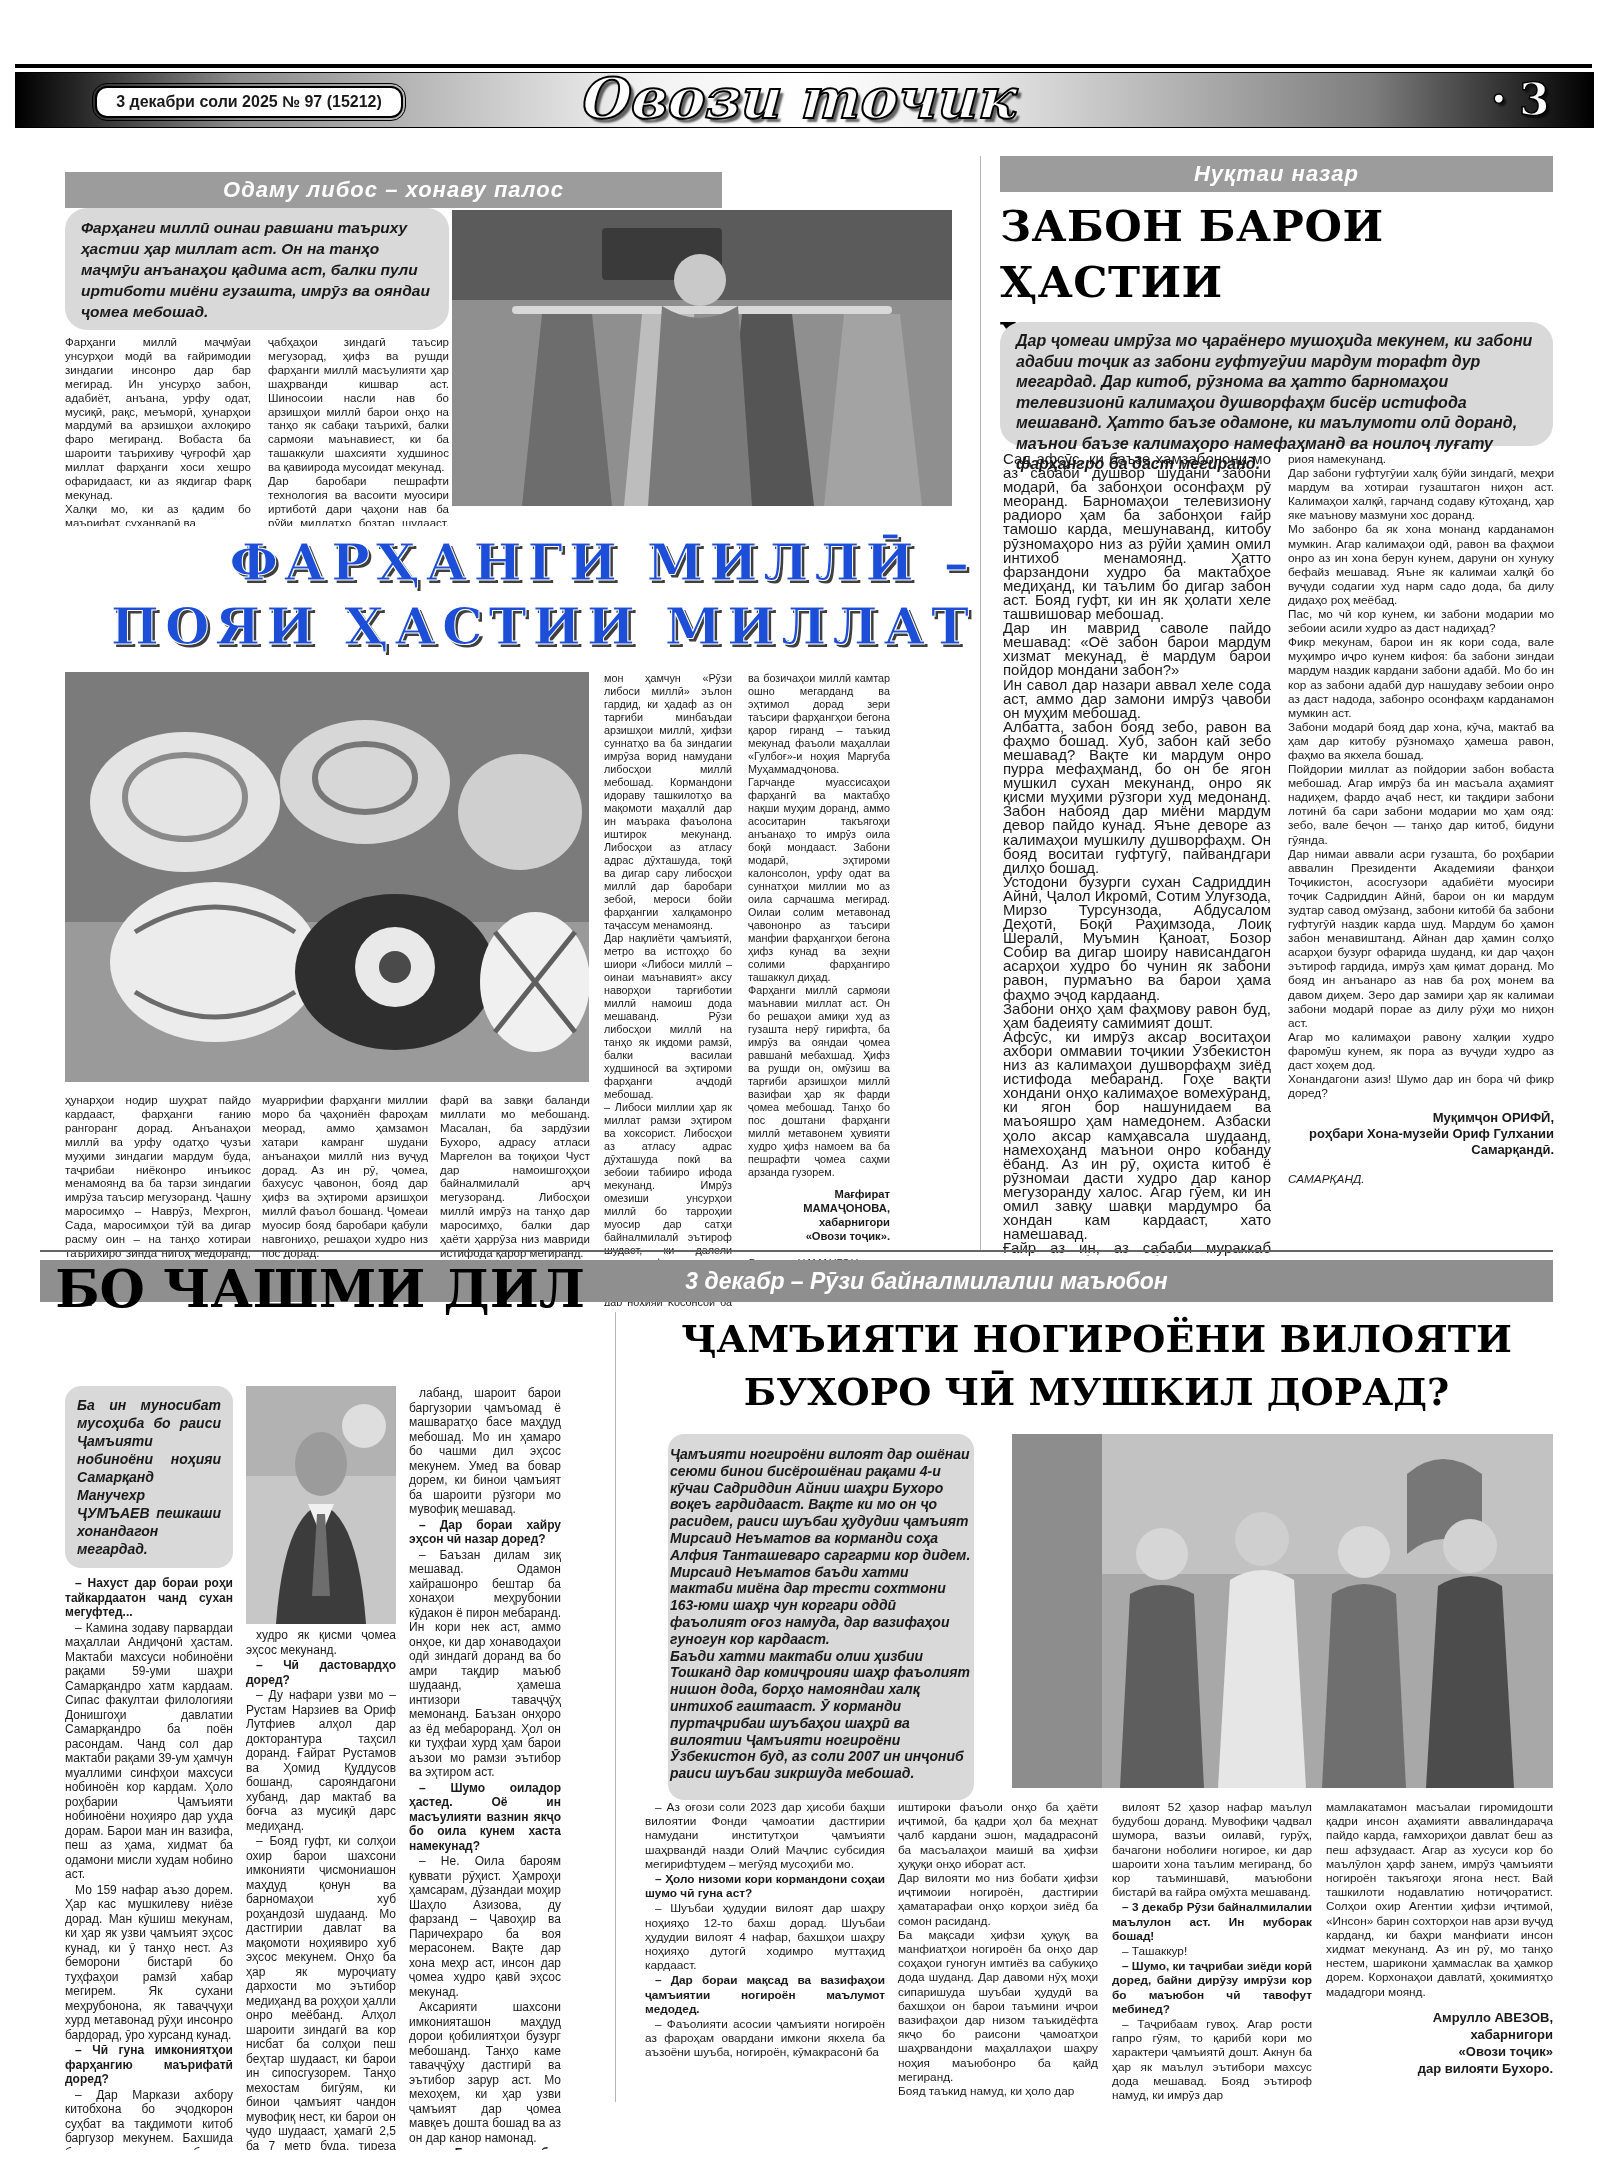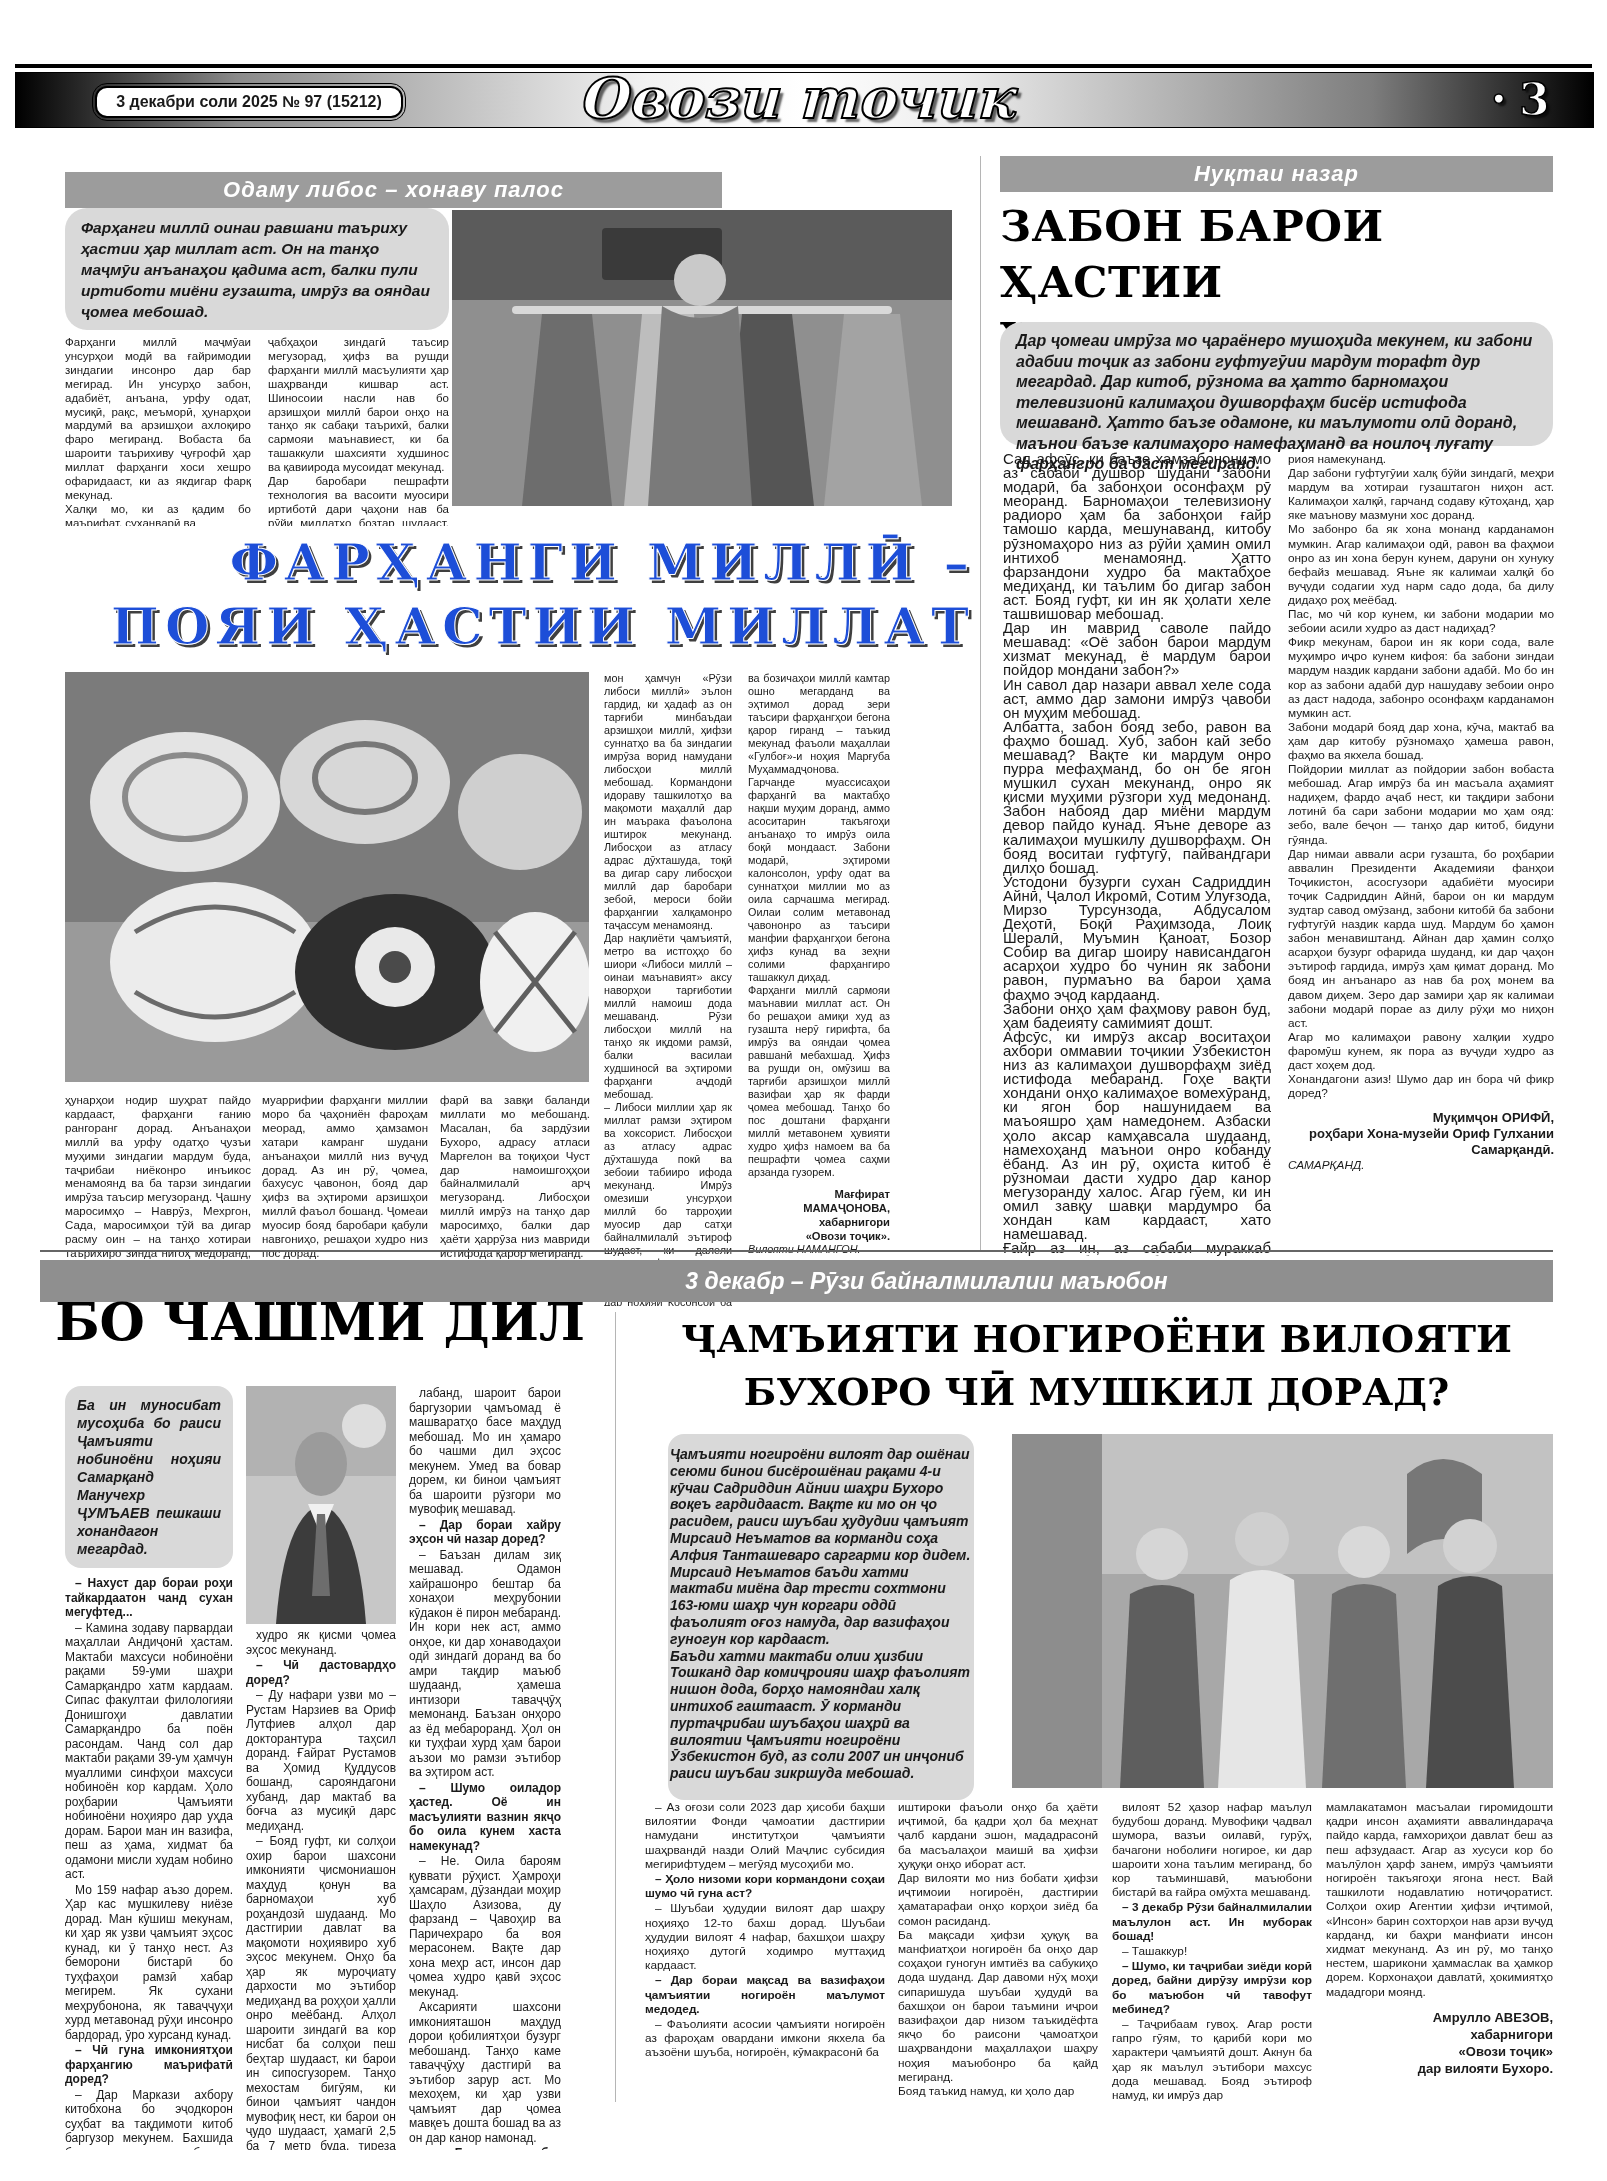--- a/index.html
+++ b/index.html
@@ -22,21 +22,21 @@
   #pagenum .dot{font-size:26px;}
   
   .kicker{background:#9c9c9c;color:#fff;font-style:italic;font-weight:bold;font-size:22px;
     display:flex;align-items:center;justify-content:center;letter-spacing:1px;}
   .leadbox{background:#d9d9d9;border-radius:22px;font-weight:bold;font-style:italic;}
   .col{text-align:justify;overflow:hidden;}
   .pre{white-space:pre-line;}
   .col p{margin:0 0 1px 0;text-indent:10px;}
   .q{font-weight:bold;}
   .signame{font-weight:bold;text-align:right;white-space:pre-line;}
-  .sigplace{font-style:italic;text-align:left;margin-top:0;}
+  .sigplace{font-style:italic;text-align:left;margin-top:14px;}
   .vline{width:1px;background:#b5b5b5;}
   
   #a1kicker{left:65px;top:172px;width:657px;height:36px;}
   #a1lead{left:65px;top:208px;width:352px;height:104px;padding:9px 16px;font-size:15.5px;line-height:21px;}
   #ph-woman{left:452px;top:210px;width:500px;height:296px;}
   #a1colA{left:65px;top:336px;width:186px;height:190px;font-size:11.5px;line-height:13.9px;}
   #a1colB{left:268px;top:336px;width:181px;height:190px;font-size:11.5px;line-height:13.9px;}
   #a1headline{left:40px;top:530px;width:935px;height:136px;text-align:right;
     font-family:"DejaVu Serif",serif;font-weight:bold;font-size:51px;line-height:64px;color:#1d4ed8;
     -webkit-text-stroke:1px #fff;text-shadow:3px 3px 0 #3f3f3f;letter-spacing:6px;}
@@ -55,21 +55,21 @@
   #a2lead{left:1000px;top:322px;width:521px;height:106px;padding:9px 16px;font-size:16px;line-height:20.5px;}
   #a2col1{left:1003px;top:452px;width:268px;height:804px;font-size:15px;line-height:14.1px;}
   #a2col2{left:1288px;top:452px;width:266px;height:804px;font-size:11.8px;line-height:14.1px;}
   #a2sig{font-size:13px;line-height:16px;margin-top:10px;}
   
   #hr1{left:40px;top:1250px;width:1513px;height:2px;background:#666;}
   #banner2{left:40px;top:1260px;width:1513px;height:42px;background:#8f8f8f;color:#fff;display:flex;
     align-items:center;justify-content:center;font-style:italic;font-weight:bold;font-size:23px;}
   #banner2 span{transform:translateX(130px);}
   
-  #a3headline{left:40px;top:1289px;width:560px;height:64px;display:flex;align-items:center;justify-content:center;
+  #a3headline{left:40px;top:1256px;width:560px;height:64px;display:flex;align-items:center;justify-content:center;
     font-family:"DejaVu Serif",serif;font-weight:bold;font-size:52px;color:#000;}
   #a3col1{left:65px;top:1386px;width:168px;height:764px;font-size:12px;line-height:14.5px;}
   #a3lead{padding:10px 12px;font-size:14px;line-height:18px;margin-bottom:8px;border-radius:16px;}
   #a3col2{left:246px;top:1386px;width:150px;height:764px;font-size:12px;line-height:14.5px;}
   #ph-portrait{width:150px;height:238px;display:block;margin-bottom:4px;}
   #a3col3{left:409px;top:1386px;width:152px;height:764px;font-size:12px;line-height:14.5px;}
   #vline2{left:615px;top:1312px;height:790px;}
   
   #a4headline{left:640px;top:1312px;width:913px;height:112px;text-align:center;font-family:"DejaVu Serif",serif;
     font-weight:bold;font-size:38px;line-height:53px;color:#000;}

